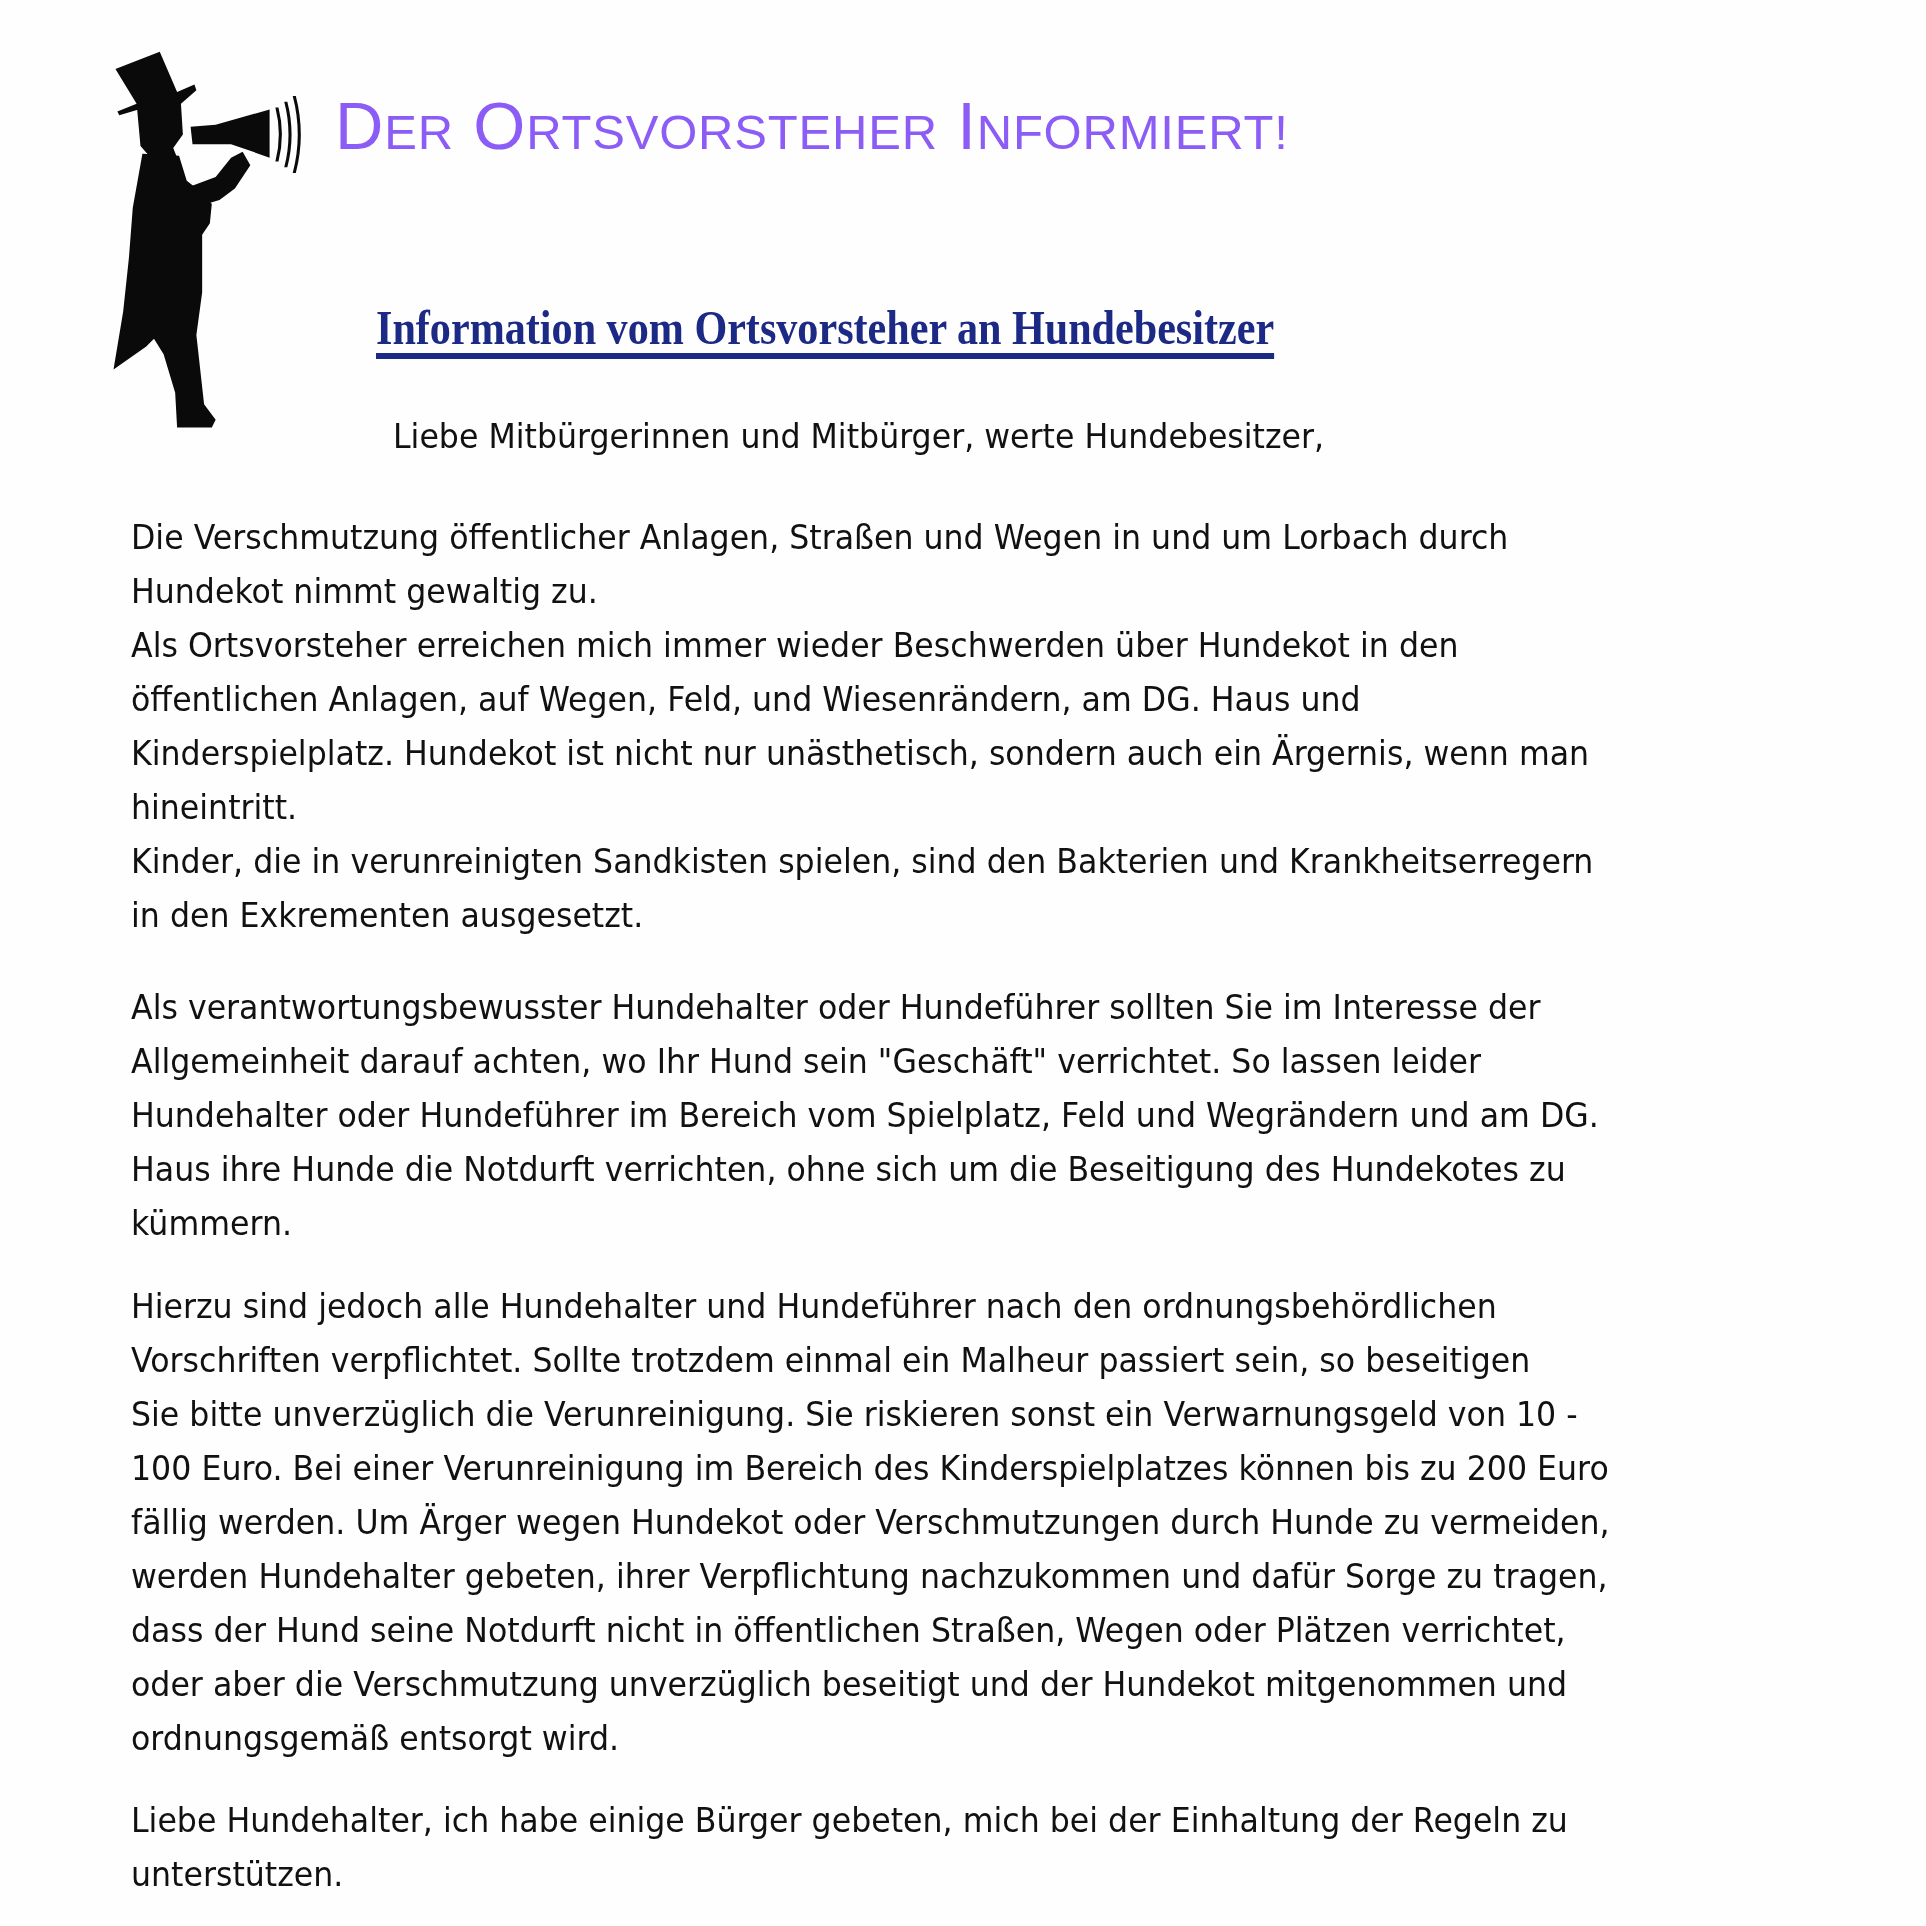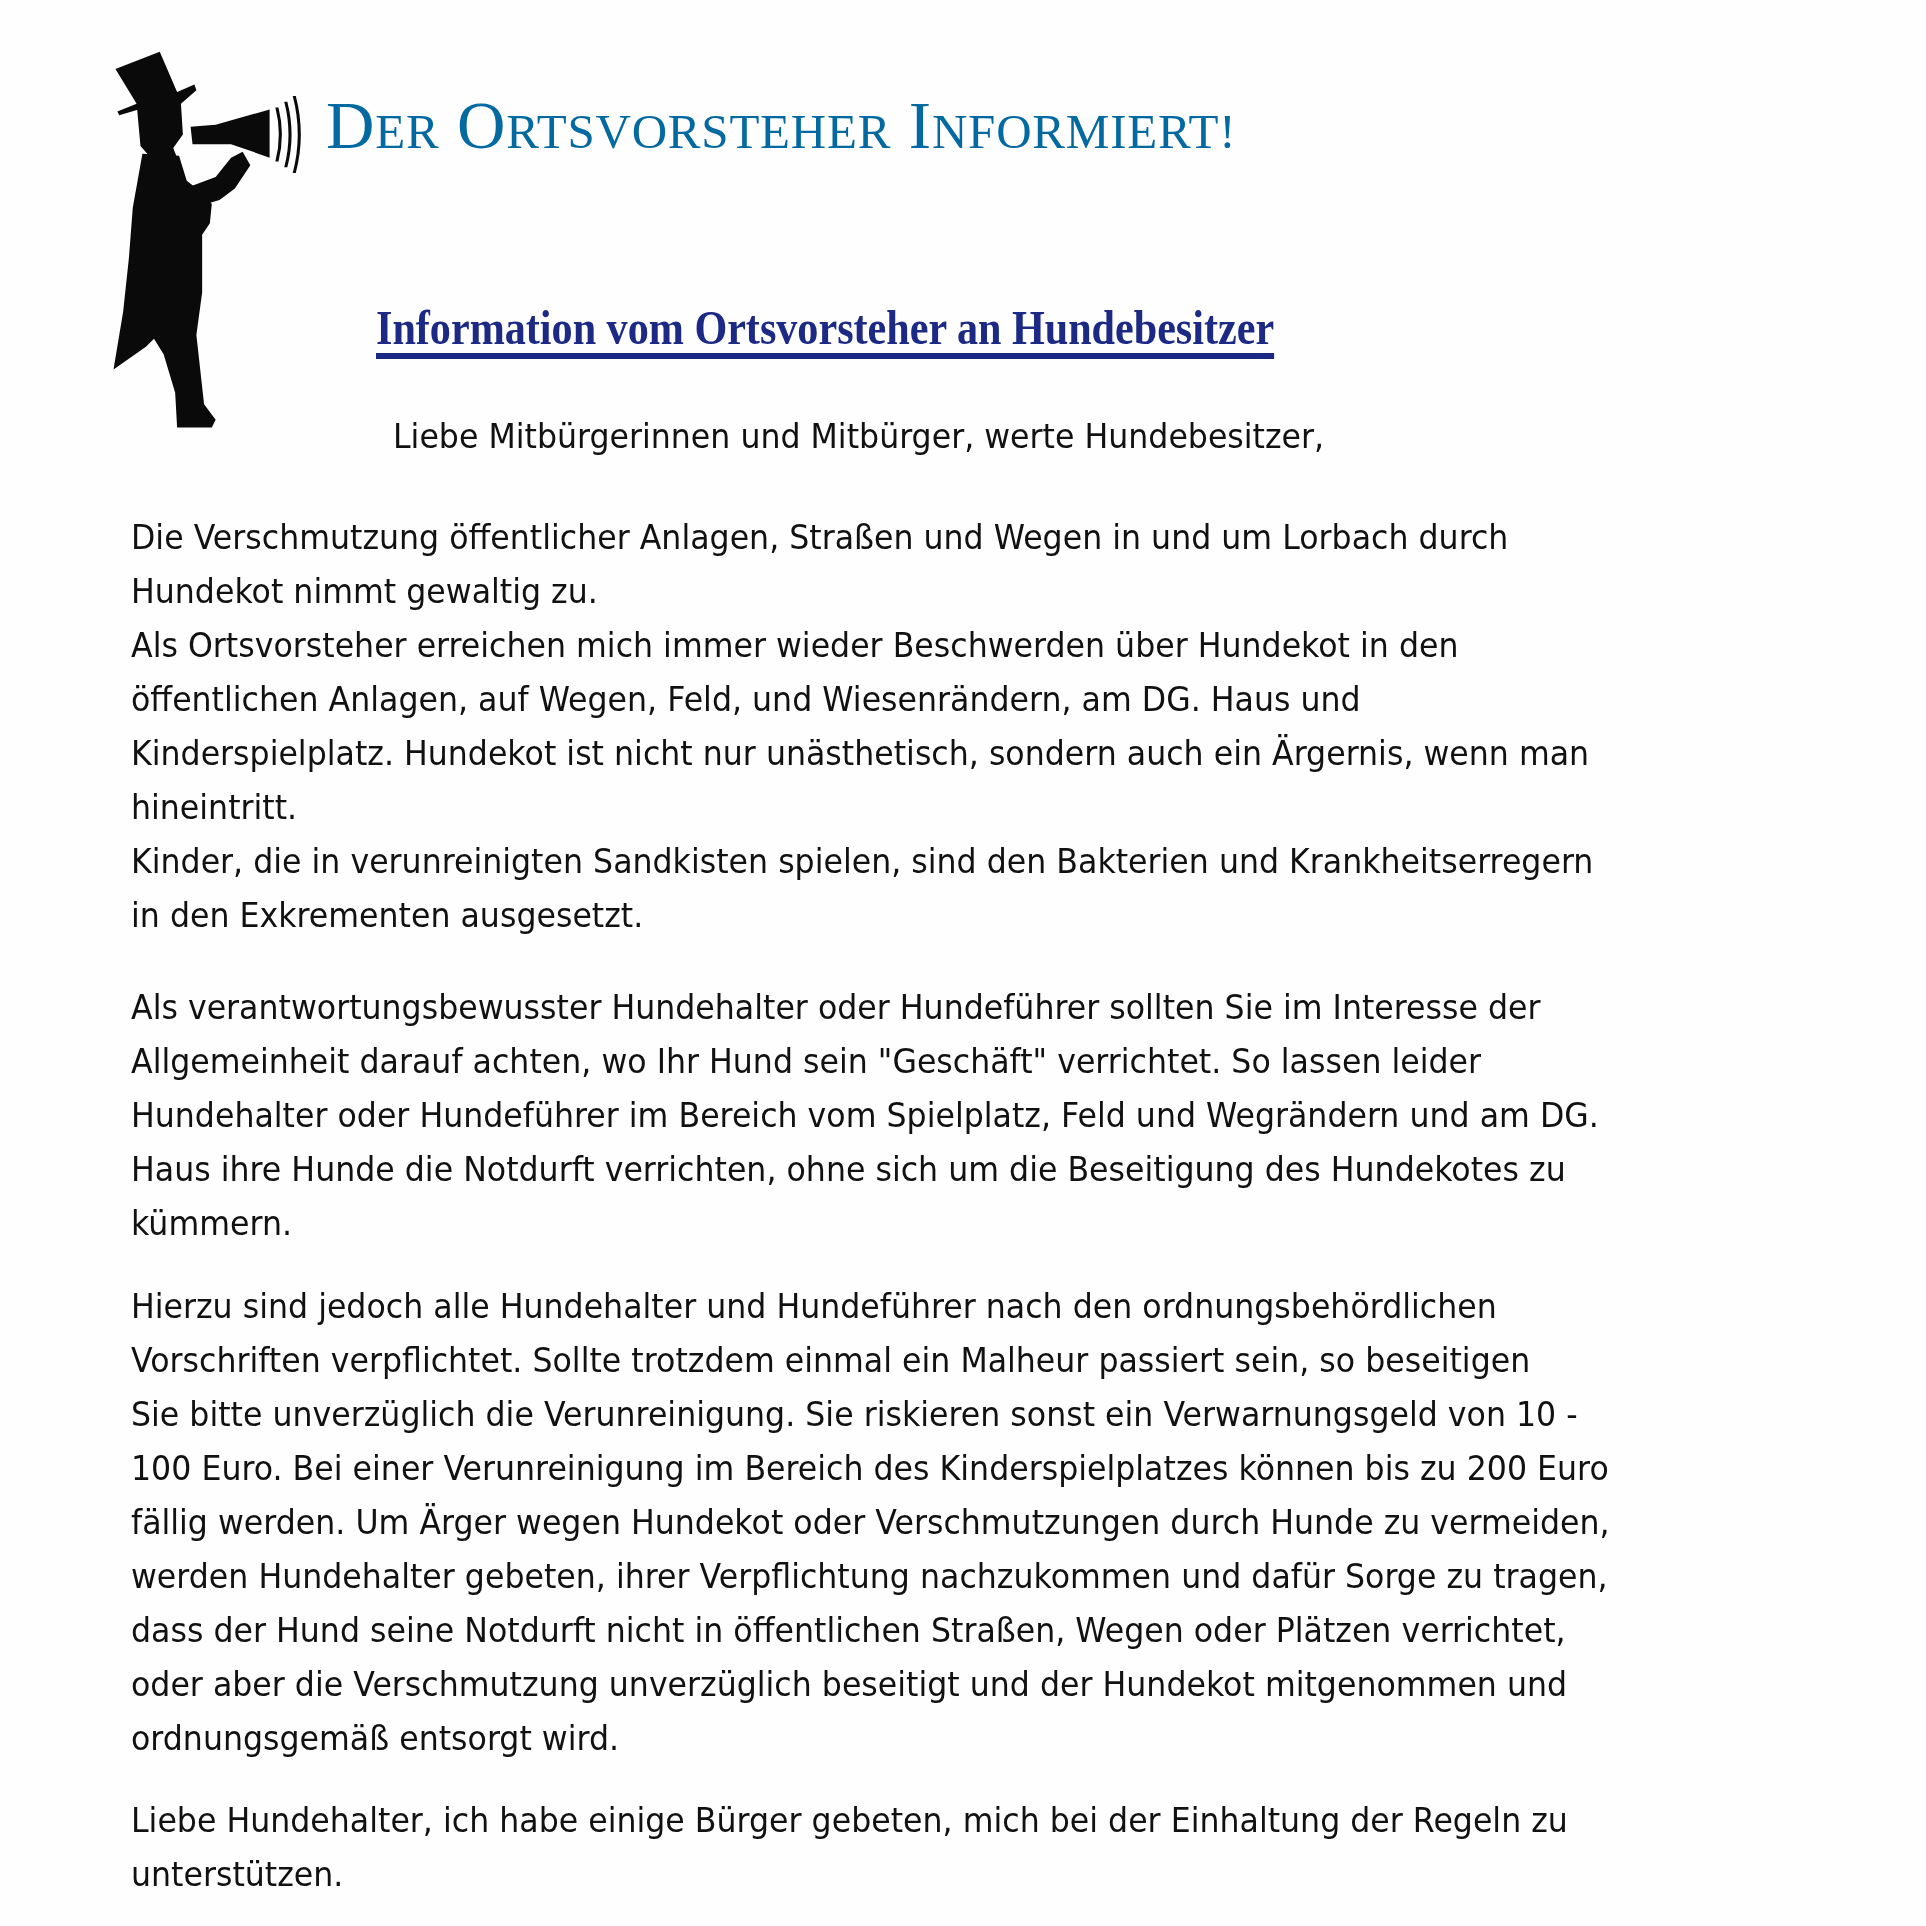--- a/index.html
+++ b/index.html
@@ -2,23 +2,23 @@
 <html style="font-size:6.2px"><head>
 <meta charset="utf-8">
 <style>
   html, body { margin: 0; padding: 0; background: #ffffff; }
   body { width: 1965px; height: 2702px; position: relative; overflow: hidden; }
   .page { position: absolute; left: 0; top: 0; width: 1965px; height: 2702px; background: #fefefe; }
 
   .mascot { position: absolute; left: 100px; top: 42px; width: 239px; height: 397px; }
 
   .headline {
-    position: absolute; left: 326px; top: 92px;
-    font-family: Liberation Serif, serif; font-weight: normal;
-    color: #0369a1; letter-spacing: 0.8px; white-space: nowrap;
+    position: absolute; left: 335px; top: 92px;
+    font-family: Liberation Sans, sans-serif; font-weight: normal;
+    color: #8b5cf6; letter-spacing: 0.8px; white-space: nowrap;
     font-size: 67px; line-height: 1;
   }
   .headline .sc { font-size: 49px; }
 
   .subtitle {
     position: absolute; left: 376px; top: 299px;
     font-family: "Liberation Serif", serif; font-weight: bold;
     font-size: 49px; color: #1c2a86; white-space: nowrap;
     text-decoration: underline; text-decoration-thickness: 6.2px; text-underline-offset: 9.2px;
     transform: scaleX(0.86); transform-origin: left top;

